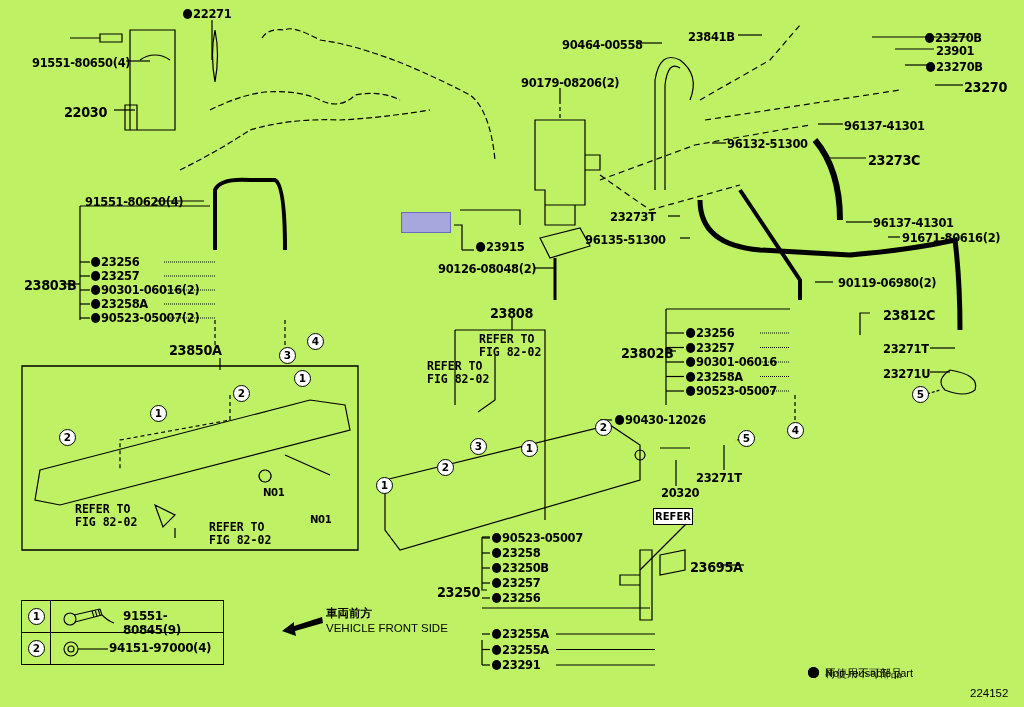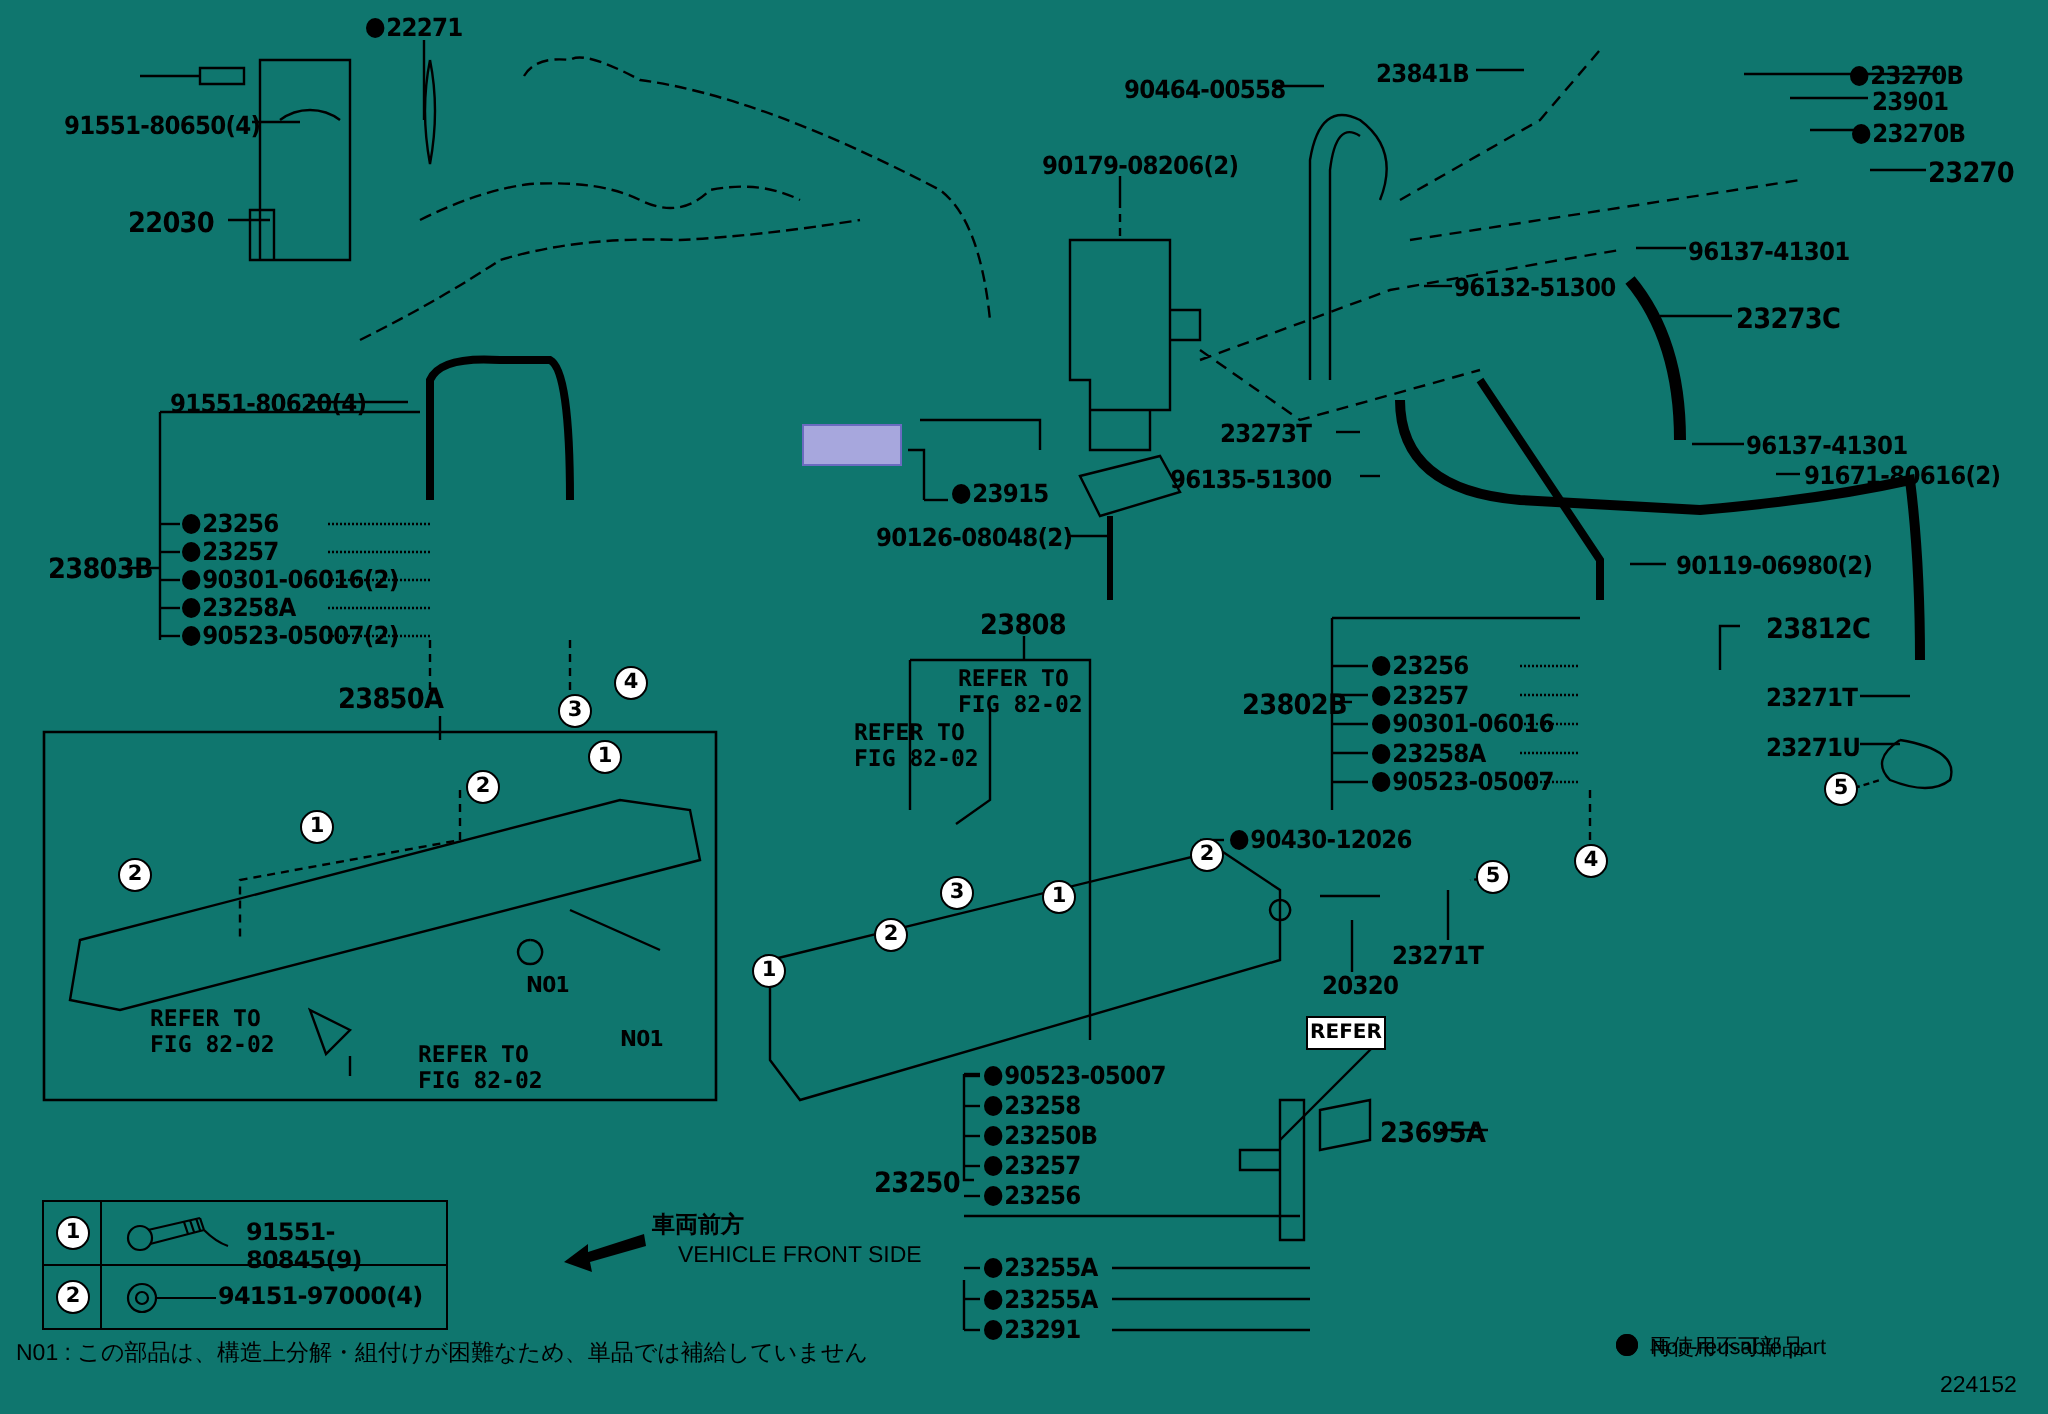--- a/index.html
+++ b/index.html
@@ -1,16 +1,16 @@
 <!DOCTYPE html>
 <html><head>
 <meta charset="utf-8">
 <style>
   html,body{margin:0;padding:0;background:#fff;}
-  #canvas{position:relative;width:1024px;height:707px;overflow:hidden;background:#0f766e;
+  #canvas{position:relative;width:1024px;height:707px;overflow:hidden;background:#bef264;
     font-family:"DejaVu Sans Condensed","DejaVu Sans",sans-serif;color:#000;}
   svg#art{position:absolute;left:0;top:0;width:1024px;height:707px;}
   .lbl{position:absolute;font-family:"DejaVu Sans","Liberation Sans",sans-serif;font-weight:bold;
     font-size:12.5px;line-height:14px;white-space:nowrap;letter-spacing:-0.4px;transform:scaleX(0.92);transform-origin:left top;cursor:pointer;}
   .lbl.big{font-size:14px;line-height:16px;}
   .lbl .dot{display:inline-block;width:10px;height:10px;border-radius:50%;background:#000;margin-right:1px;vertical-align:-1px;}
   .ref{position:absolute;font-family:"DejaVu Sans Mono","Liberation Mono",monospace;font-weight:bold;font-size:11.5px;line-height:13px;white-space:pre;}
   .note{position:absolute;font-family:"Liberation Sans","DejaVu Sans",sans-serif;font-size:11.5px;line-height:13px;white-space:nowrap;}
   .legend-text{position:absolute;font-family:"Liberation Sans","DejaVu Sans",sans-serif;font-size:11px;white-space:nowrap;}
   .circ{position:absolute;width:15px;height:15px;border:1.3px solid #000;border-radius:50%;background:#fff;
@@ -256,20 +256,19 @@
           </g>
         </svg>
       <div class="pn" style="left:87px;">94151-97000(4)</div>
     </div>
   </div>
 
   <svg style="position:absolute;left:280px;top:612px;" width="45" height="26">
     <path d="M2 19 L14 10 L14 14 L42 5 L43 11 L15 19 L16 24 Z" fill="#000"></path>
   </svg>
   <div class="note" style="left:326px;top:607px;font-weight:bold;">車両前方</div>
-  <div class="note" style="left:326px;top:622px;margin-left:13px;">VEHICLE FRONT SIDE</div>
-
-  <div class="note" style="left:8px;top:671px;">N01 : この部品は、構造上分解・組付けが困難なため、単品では補給していません</div>
+  <div class="note" style="left:326px;top:622px;">VEHICLE FRONT SIDE</div>
+
 
   <div class="legend-text" style="left:808px;top:666px;"><span class="marker"></span><span>再使用不可部品</span></div>
   <div class="legend-text" style="left:808px;top:667px;"><span class="marker"></span><span>Non-reusable part</span></div>
   <div class="note" style="left:970px;top:687px;">224152</div>
 </div>
 
 </body></html>

